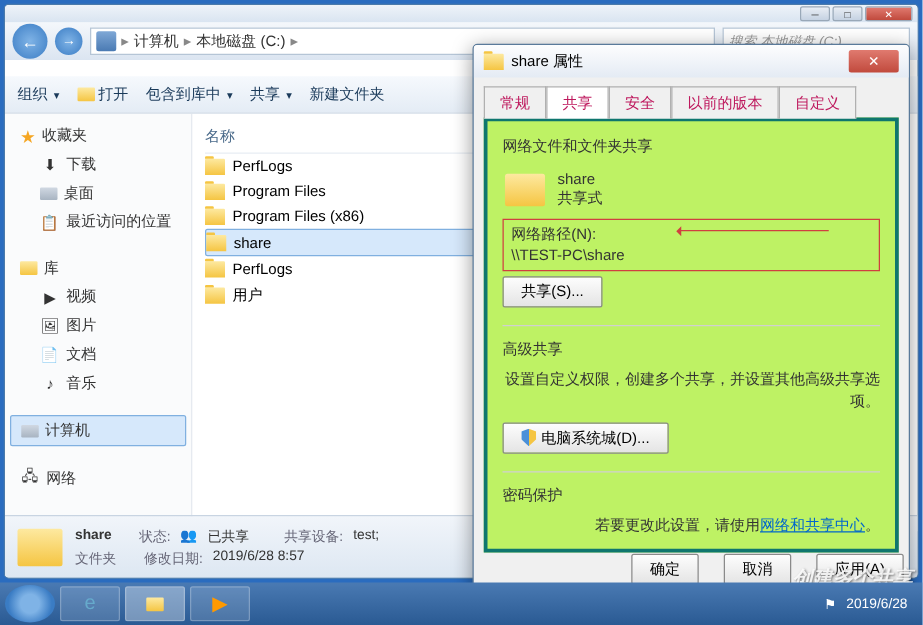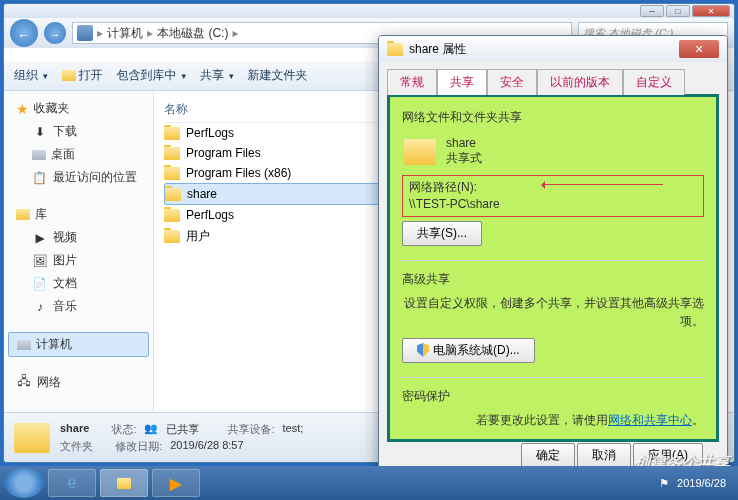--- a/index.html
+++ b/index.html
@@ -63,21 +63,21 @@
 .fileinfo { display: flex; align-items: center; gap: 10px; padding: 4px 2px; }
 .fileinfo .bigf { width: 32px; height: 26px; background: linear-gradient(#fde9a0, #f5c542); border-radius: 2px; }
 .fileinfo .txts { display: flex; flex-direction: column; }
 .pathbox { border: 1px solid #d04040; padding: 3px 6px; margin: 4px 0; line-height: 1.4; position: relative; }
 .arrow { position: absolute; left: 140px; top: 8px; width: 120px; height: 1px; background: #d04040; }
 .arrow::before { content: ''; position: absolute; left: -6px; top: -3px; border: 4px solid transparent; border-right-color: #d04040; }
 .dlg-btn { padding: 3px 14px; background: linear-gradient(#fdfdfd, #e4e4e4); border: 1px solid #8a8a8a; border-radius: 2px; font-size: 12px; cursor: pointer; display: inline-flex; align-items: center; gap: 4px; }
 .note { line-height: 1.5; margin-bottom: 8px; text-align: right; }
 .link { color: #0066cc; text-decoration: underline; cursor: pointer; }
 .divider { border-top: 1px solid #d0d0d0; margin: 10px 0; }
-.dlg-footer { position: absolute; bottom: 8px; right: 24px; display: flex; gap: 2px; }
+.dlg-footer { position: absolute; bottom: 8px; right: 4px; display: flex; gap: 20px; }
 .shield { width: 12px; height: 14px; background: linear-gradient(90deg, #4a90d9 50%, #f5c542 50%); clip-path: polygon(50% 0, 100% 15%, 100% 60%, 50% 100%, 0 60%, 0 15%); }
 
 
 .taskbar { position: absolute; bottom: 0; left: 0; right: 0; height: 34px; background: linear-gradient(#4a7ab3, #2a5a93); display: flex; align-items: center; padding: 0 4px; gap: 4px; }
 .startbtn { width: 40px; height: 30px; background: radial-gradient(circle, #7fb3e6 30%, #3a7cc4 70%); border-radius: 50%; cursor: pointer; }
 .taskbtn { width: 48px; height: 28px; background: rgba(255,255,255,0.15); border: 1px solid rgba(255,255,255,0.25); border-radius: 2px; display: flex; align-items: center; justify-content: center; cursor: pointer; }
 .taskbtn.active { background: rgba(255,255,255,0.35); }
 .tray { margin-left: auto; display: flex; align-items: center; gap: 8px; color: #fff; font-size: 11px; padding-right: 8px; }
 .watermark { position: absolute; right: 8px; bottom: 26px; font-size: 16px; font-weight: bold; color: rgba(255,255,255,0.85); font-style: italic; text-shadow: 1px 1px 2px rgba(0,0,0,0.5); }
 </style>

